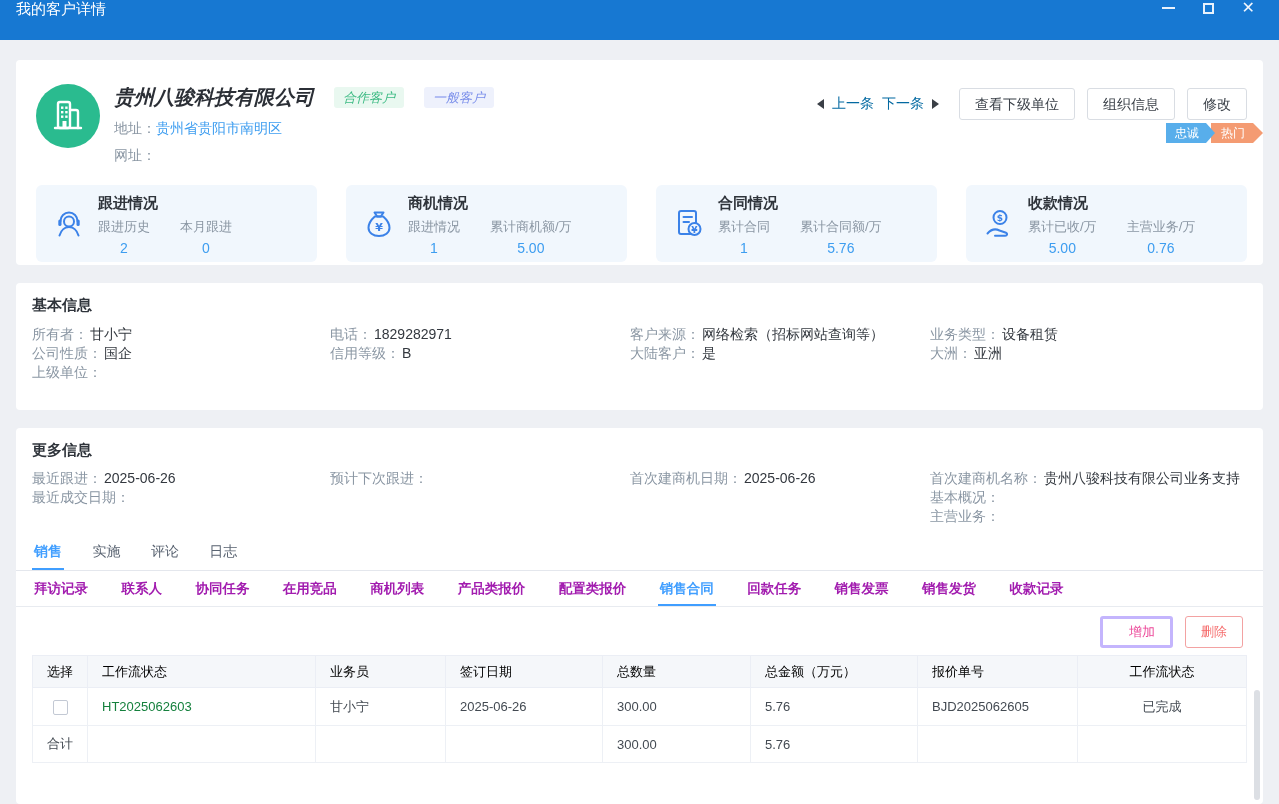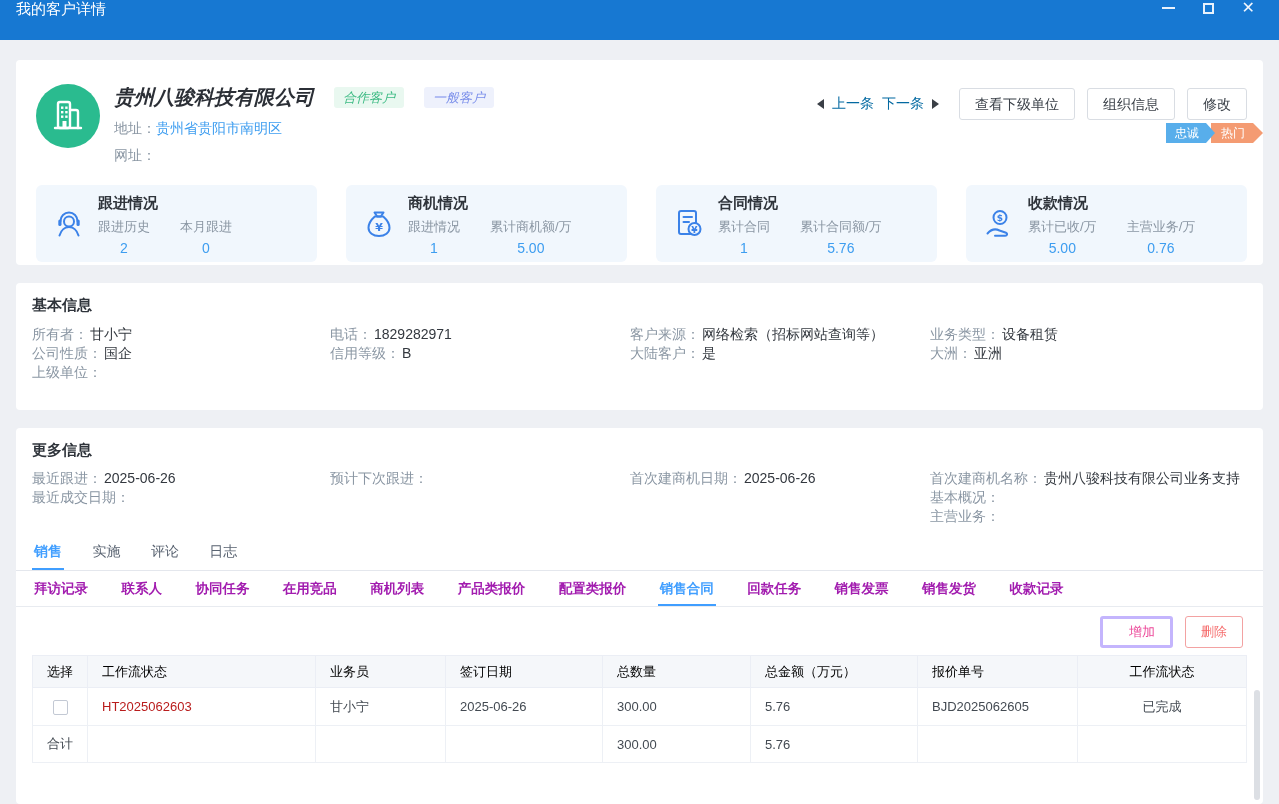--- a/index.html
+++ b/index.html
@@ -79,21 +79,21 @@
   .btn-add{border:3px solid #c4b5fd;color:#ec4899;padding-left:26px;}
   .btn-del{border:1px solid #f3a2a2;color:#f56c6c;}
   
   .tbl-wrap{padding:0 16px;}
   table.ctable{width:100%;border-collapse:collapse;table-layout:fixed;}
   .ctable th{background:#f5f7fa;height:32px;font-size:13px;font-weight:400;color:#000000;
     text-align:left;padding:0 0 0 14px;border:1px solid #ebeef5;box-sizing:border-box;}
   .ctable td{height:38px;font-size:13px;color:#434a52;padding:0 0 0 14px;
     border:1px solid #edf0f5;box-sizing:border-box;background:#fff;}
   .ctable .c-center{text-align:center;padding:0;}
-  .ctable a{color:#b91c1c;text-decoration:none;cursor:pointer;}
+  .ctable a{color:#15803d;text-decoration:none;cursor:pointer;}
   .ctable input[type=checkbox]{appearance:none;-webkit-appearance:none;width:15px;height:15px;
     border:1px solid #c3c9d4;border-radius:2px;background:#fff;margin:0;vertical-align:middle;cursor:pointer;}
   .total-row td{height:37px;}
   
   .vscroll{position:absolute;right:3px;bottom:4px;width:6px;height:110px;background:#dcdfe4;border-radius:3px;}
   svg{display:block;}
 </style>
 </head>
 <body>
 

